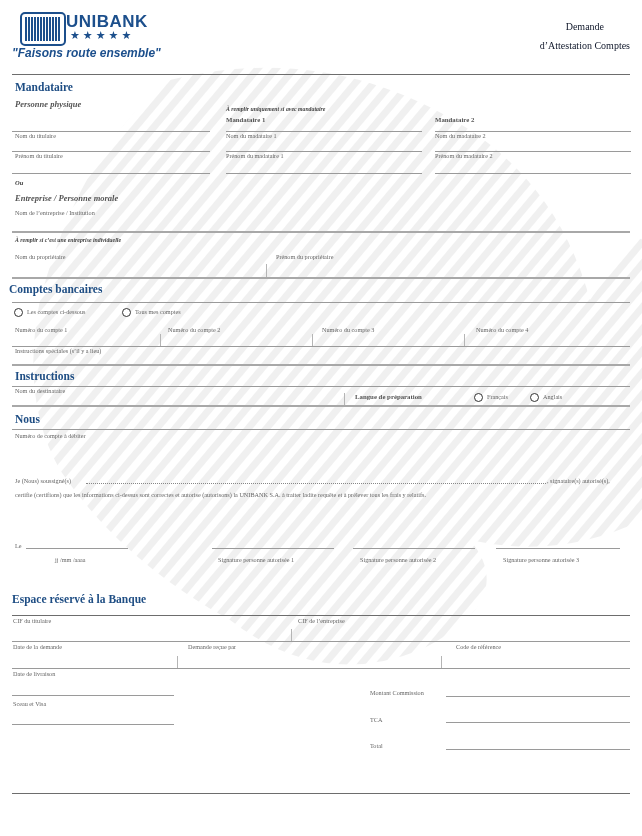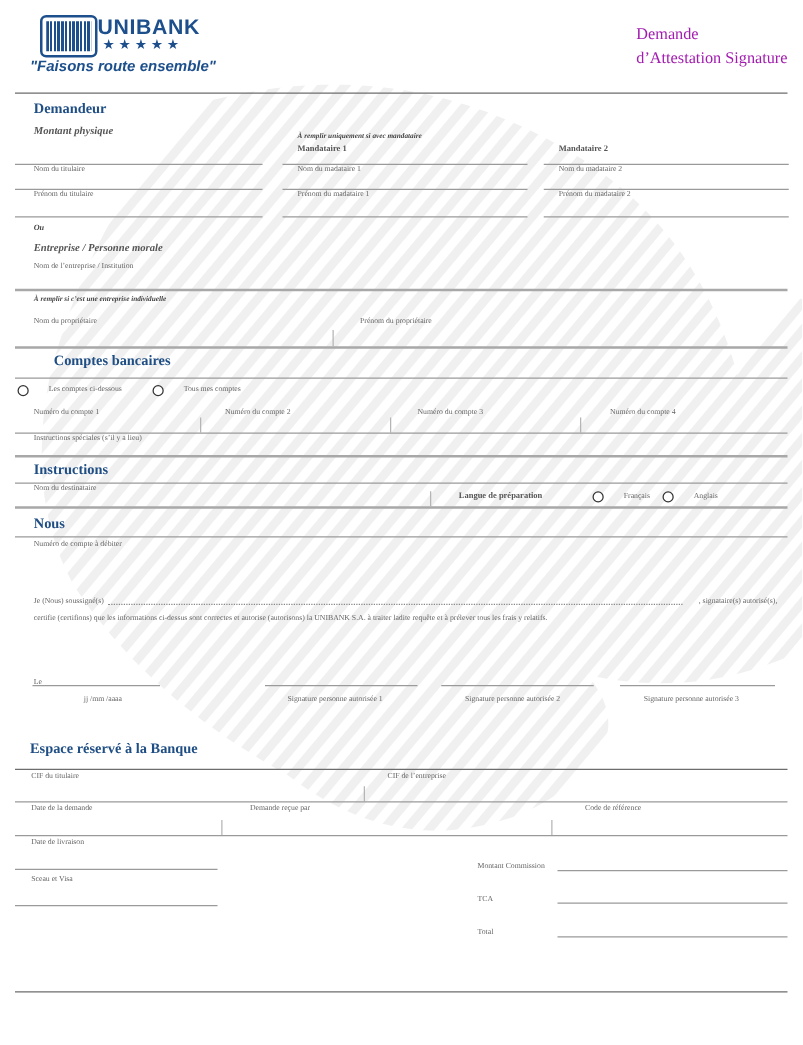--- a/index.html
+++ b/index.html
@@ -1,29 +1,29 @@
 <!DOCTYPE html>
 <html><head>
   <meta charset="utf-8">
   <style>
     html, body { margin: 0; padding: 0; background: #ffffff; }
     body { width: 642px; height: 836px; position: relative; overflow: hidden;
            font-family: "DejaVu Serif", "Liberation Serif", serif; color: #555; }
-    .abs { position: absolute; margin-left: 12px; }
+    .abs { position: absolute; }
     .watermark { position: absolute; left: 0; top: 0; width: 642px; height: 836px; pointer-events: none; z-index: 0; }
     .content { position: absolute; left: 0; top: 0; width: 642px; height: 836px; z-index: 1; }
 
     
     .logo-box { left: 20px; top: 12px; width: 42px; height: 30px; border: 2px solid #1c4f8c; border-radius: 5px; background: #fff; overflow: hidden; }
     .logo-box .bars { position: absolute; left: 3px; top: 3px; right: 3px; bottom: 3px;
       background: repeating-linear-gradient(90deg, #1c4f8c 0 2px, #ffffff 2px 3px); }
     .brand { left: 66px; top: 12px; font-family: "Liberation Sans", sans-serif; font-weight: bold; font-size: 17px; color: #1c4f8c; letter-spacing: 0.5px; }
     .stars { left: 70px; top: 29px; font-size: 11px; color: #1c4f8c; letter-spacing: 3px; font-family: "DejaVu Sans", sans-serif; }
     .slogan { left: 12px; top: 46px; font-family: "Liberation Sans", sans-serif; font-style: italic; font-weight: bold; font-size: 12px; color: #1c4f8c; }
-    .doc-title { right: 12px; top: 17px; text-align: left; font-size: 13px; color: #a21caf; line-height: 19px; font-family: "Liberation Serif", serif; }
+    .doc-title { right: 12px; top: 17px; text-align: center; font-size: 10px; color: #0f172a; line-height: 19px; font-family: "Liberation Serif", serif; }
 
     .hr { position: absolute; height: 0; border-top: 1px solid #9a9a9a; }
     .hr.thick { border-top: 2px solid #a8a8a8; }
     .hr.dark { border-top: 1px solid #6d6d6d; }
     .vr { position: absolute; width: 0; border-left: 1px solid #b5b5b5; }
 
     .sec-title { font-family: "Liberation Serif", serif; font-weight: bold; font-size: 11.5px; color: #1f4e84; }
     .sub-title { font-family: "Liberation Serif", serif; font-style: italic; font-weight: bold; font-size: 8.5px; color: #555; }
     .note { font-family: "Liberation Serif", serif; font-style: italic; font-weight: bold; font-size: 5.8px; color: #444; }
     .label { font-family: "Liberation Serif", serif; font-size: 6.2px; color: #666; white-space: nowrap; }
@@ -50,27 +50,27 @@
 <div class="content">
 
   <div class="abs logo-box">
       <div class="bars"></div>
     </div>
   <div class="abs brand">UNIBANK</div>
   <div class="abs stars">★★★★★</div>
   <div class="abs slogan">"Faisons route ensemble"</div>
   <div class="abs doc-title">
     <div>Demande</div>
-    <div>d’Attestation Signature</div>
+    <div>d’Attestation Comptes</div>
   </div>
 
   <div class="hr dark" style="left:12px; top:74px; width:618px;"></div>
 
-  <div class="abs sec-title" style="left:15px; top:81px;">Demandeur</div>
-  <div class="abs sub-title" style="left:15px; top:99px;">Montant physique</div>
+  <div class="abs sec-title" style="left:15px; top:81px;">Mandataire</div>
+  <div class="abs sub-title" style="left:15px; top:99px;">Personne physique</div>
   <div class="abs note" style="left:226px; top:106px;">À remplir uniquement si avec mandataire</div>
   <div class="abs label-b" style="left:226px; top:116px;">Mandataire 1</div>
   <div class="abs label-b" style="left:435px; top:116px;">Mandataire 2</div>
 
   <div class="hr" style="left:12px; top:131px; width:198px;"></div>
   <div class="hr" style="left:226px; top:131px; width:196px;"></div>
   <div class="hr" style="left:435px; top:131px; width:196px;"></div>
 
   <div class="abs label" style="left:15px; top:132px;">Nom du titulaire</div>
   <div class="field" style="left:12px; top:139px; width:198px;"></div>
@@ -101,21 +101,21 @@
   <div class="hr thick" style="left:12px; top:231px; width:618px;"></div>
 
   <div class="abs note" style="left:15px; top:237px;">À remplir si c’est une entreprise individuelle</div>
   <div class="abs label" style="left:15px; top:253px;">Nom du propriétaire</div>
   <div class="field" style="left:12px; top:260px; width:252px;"></div>
   <div class="abs label" style="left:276px; top:253px;">Prénom du propriétaire</div>
   <div class="field" style="left:266px; top:260px; width:364px;"></div>
   <div class="vr" style="left:266px; top:264px; height:13px;"></div>
   <div class="hr thick" style="left:12px; top:277px; width:618px;"></div>
 
-  <div class="abs sec-title" style="left:31px; top:283px;">Comptes bancaires</div>
+  <div class="abs sec-title" style="left:9px; top:283px;">Comptes bancaires</div>
   <div class="hr" style="left:12px; top:302px; width:618px;"></div>
 
   <div class="radio" style="left:14px; top:308px;"></div>
   <div class="abs label" style="left:27px; top:308px;">Les comptes ci-dessous</div>
   <div class="radio" style="left:122px; top:308px;"></div>
   <div class="abs label" style="left:135px; top:308px;">Tous mes comptes</div>
 
   <div class="abs label" style="left:15px; top:326px;">Numéro du compte 1</div>
   <div class="field" style="left:12px; top:333px; width:146px;"></div>
   <div class="abs label" style="left:168px; top:326px;">Numéro du compte 2</div>

